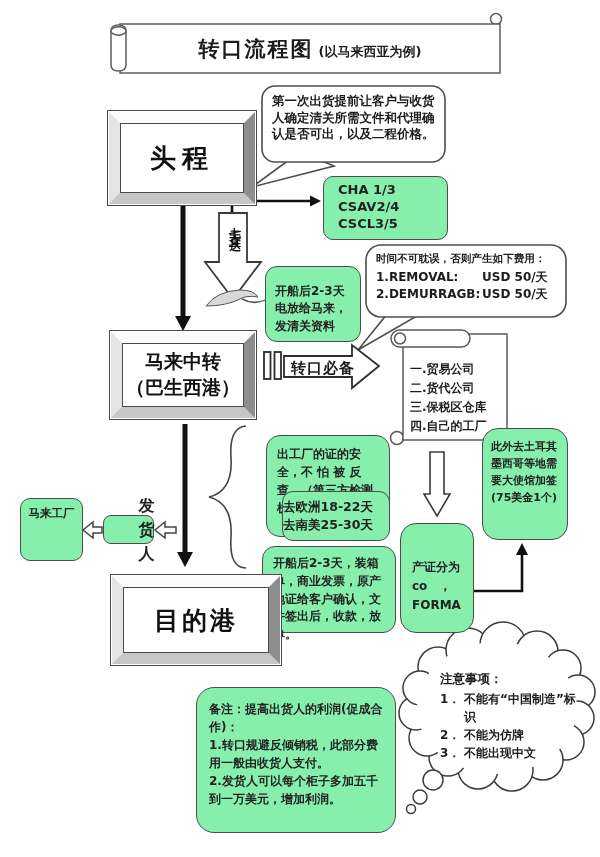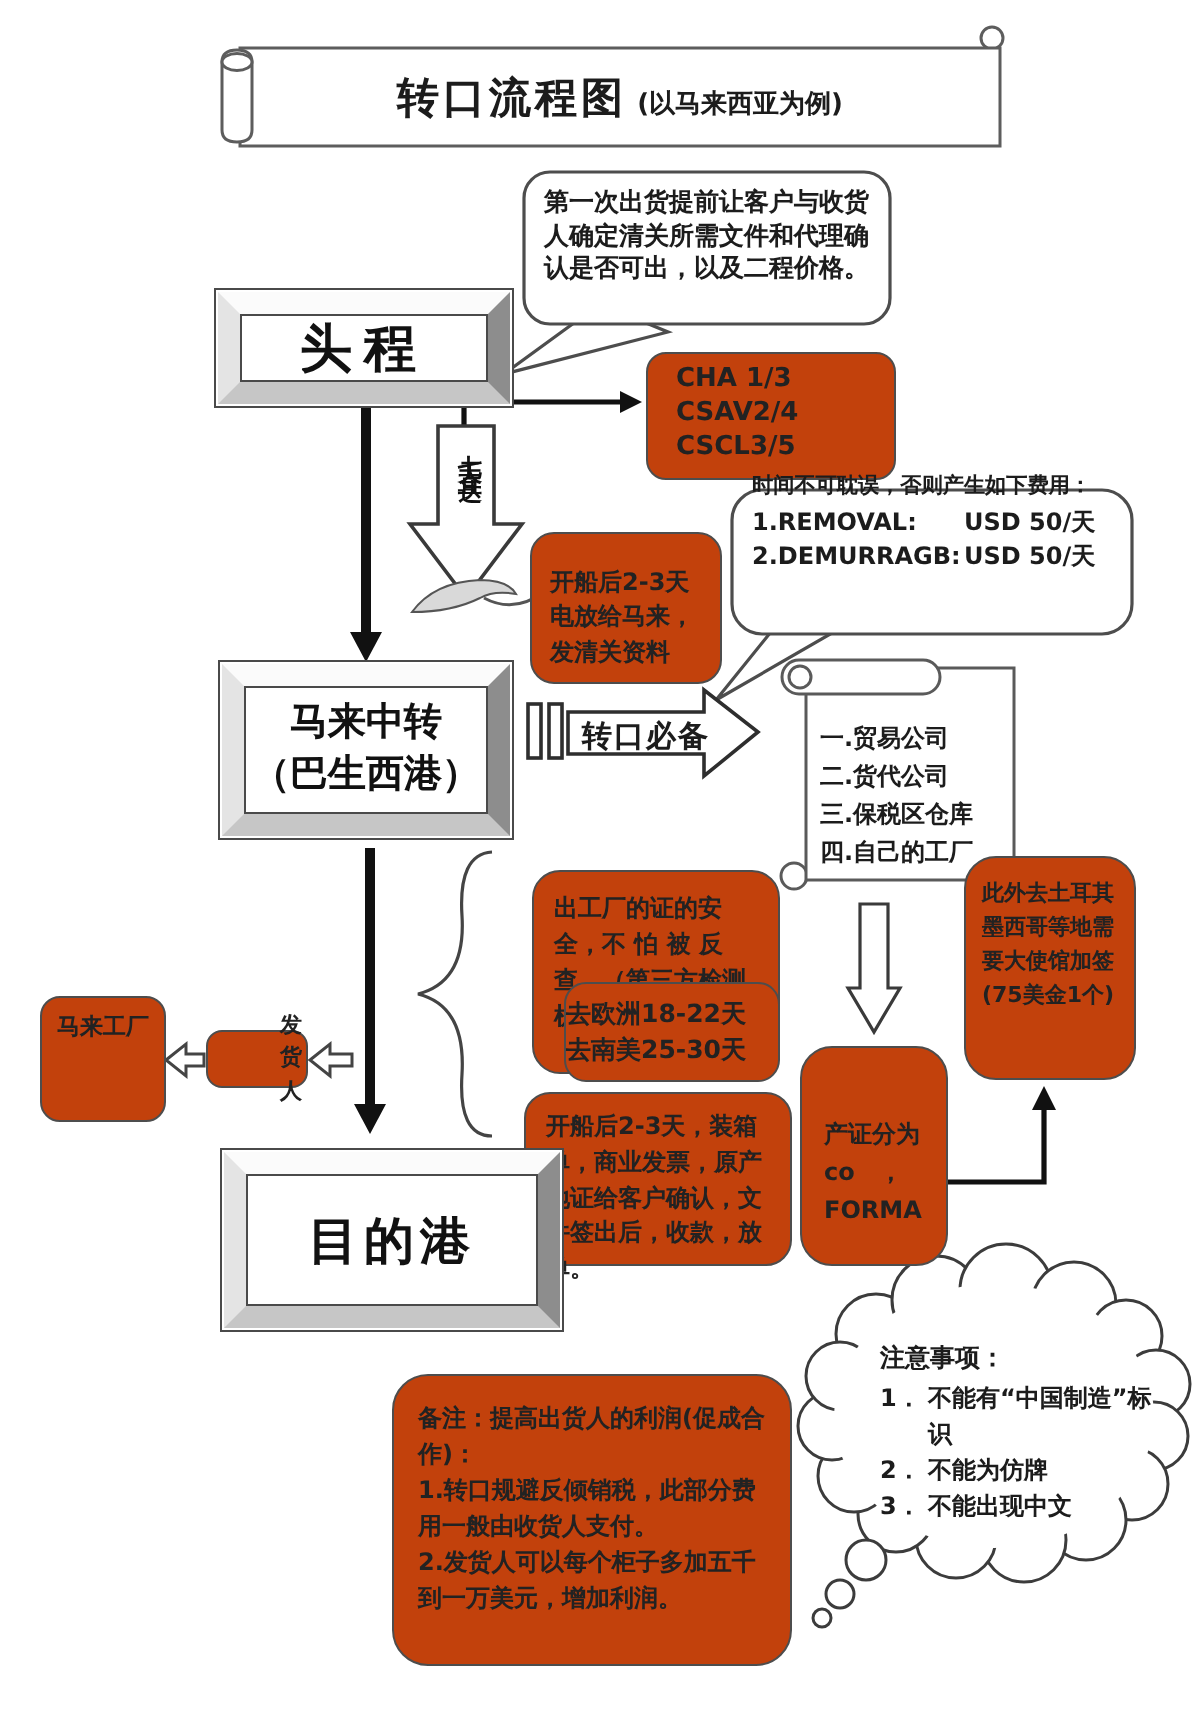--- a/index.html
+++ b/index.html
@@ -3,21 +3,21 @@
 <meta charset="utf-8">
 <style>
   * { margin:0; padding:0; box-sizing:border-box; }
   html,body { background:#fff; }
   body { font-family:"DejaVu Sans","Liberation Sans",sans-serif; color:#1c1c1c; }
   #canvas { position:relative; width:600px; height:857px; background:#ffffff; overflow:hidden; }
   #shapes { position:absolute; left:0; top:0; z-index:1; }
   .abs { position:absolute; z-index:2; }
 
   
-  .rbox { position:absolute; z-index:2; background:#c2410c; border:1.6px solid #4d4d4d;
+  .rbox { position:absolute; z-index:2; background:#86efac; border:1.6px solid #4d4d4d;
           border-radius:13px; font-size:12px; line-height:1.5; color:#222; }
 
   
   .bevel { position:absolute; z-index:2; background:#fff; border:1px solid #4a4a4a; }
   .bevel .frame { position:absolute; inset:1px; border:11px solid;
                   border-color:#fbfbfb #8d8d8d #c6c6c6 #e4e4e4; }
   .bevel .face { position:absolute; inset:12px; border:1px solid #4a4a4a; background:#fff;
                  display:flex; flex-direction:column; align-items:center; justify-content:center;
                  font-weight:bold; color:#111; }
   .banner-text { text-align:center; }
@@ -124,38 +124,38 @@
     </g>
   </svg>
 
   <div class="abs banner-text" style="left:122px; top:35px; width:376px;">
     <span class="main">转口流程图</span>
     <span class="sub">(以马来西亚为例)</span>
   </div>
 
   <div class="abs" style="left:272px; top:93px; width:163px; font-size:12.5px; line-height:1.32; font-weight:bold;">第一次出货提前让客户与收货人确定清关所需文件和代理确认是否可出，以及二程价格。</div>
 
-  <div class="bevel" style="left:107px; top:110px; width:150px; height:60px;margin-top:34px;">
+  <div class="bevel" style="left:107px; top:110px; width:150px; height:96px;">
     <div class="frame"></div>
     <div class="face" style="font-size:26px; letter-spacing:6px;">头程</div>
   </div>
 
   <div class="rbox" style="left:323px; top:176px; width:125px; height:64px; border-radius:10px; padding:5px 14px;
               font-size:13px; line-height:1.3; font-weight:bold;">
     <div>CHA 1/3</div>
     <div>CSAV2/4</div>
     <div>CSCL3/5</div>
   </div>
 
   <div class="abs vtext" style="left:226px; top:217px; height:78px;">七天直达</div>
 
   <div class="rbox" style="left:265px; top:266px; width:96px; height:76px; border-radius:12px; padding:16px 9px;
               font-size:12px; line-height:1.45; font-weight:bold;">开船后2-3天电放给马来，发清关资料</div>
 
-  <div class="abs" style="left:376px; top:236px; width:184px;">
+  <div class="abs" style="left:376px; top:252px; width:184px;">
     <div style="font-size:10.6px; font-weight:bold; margin-bottom:3px;">时间不可耽误，否则产生如下费用：</div>
     <div class="feerow" style="font-weight:bold;">
       <span>1.REMOVAL:</span>
       <span>USD 50/天</span>
     </div>
     <div class="feerow" style="font-weight:bold;">
       <span>2.DEMURRAGB:</span>
       <span>USD 50/天</span>
     </div>
   </div>
@@ -189,21 +189,21 @@
     <div>去南美25-30天</div>
   </div>
 
   <div class="rbox" style="left:20px; top:498px; width:63px; height:63px; border-radius:10px; padding-top:5px;
               text-align:center;">
     <span style="font-size:11.5px; font-weight:bold;">马来工厂</span>
   </div>
 
   <div class="rbox" style="left:103px; top:515px; width:51px; height:29px; border-radius:8px; display:flex;
               align-items:center; justify-content:center;">
-    <span style="font-size:11px; font-weight:bold;margin-left:36px;">发货人</span>
+    <span style="font-size:16px; font-weight:bold;margin-left:36px;">发货人</span>
   </div>
 
   <div class="rbox" style="left:262px; top:546px; width:134px; height:87px; border-radius:13px; padding:8px 10px;
               font-size:12px; line-height:1.48; font-weight:bold;">开船后2-3天，装箱单，商业发票，原产地证给客户确认，文件签出后，收款，放单。</div>
 
   <div class="rbox" style="left:400px; top:523px; width:74px; height:110px; border-radius:16px; padding:34px 0 0 11px;
               font-size:12px; line-height:1.6; font-weight:bold;">
     <div>产证分为</div>
     <div>co　，</div>
     <div>FORMA</div>

